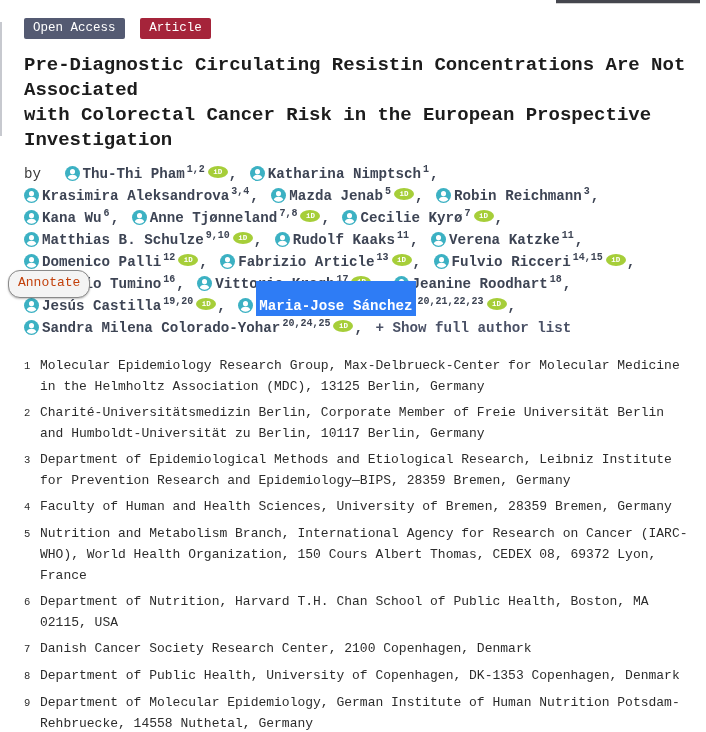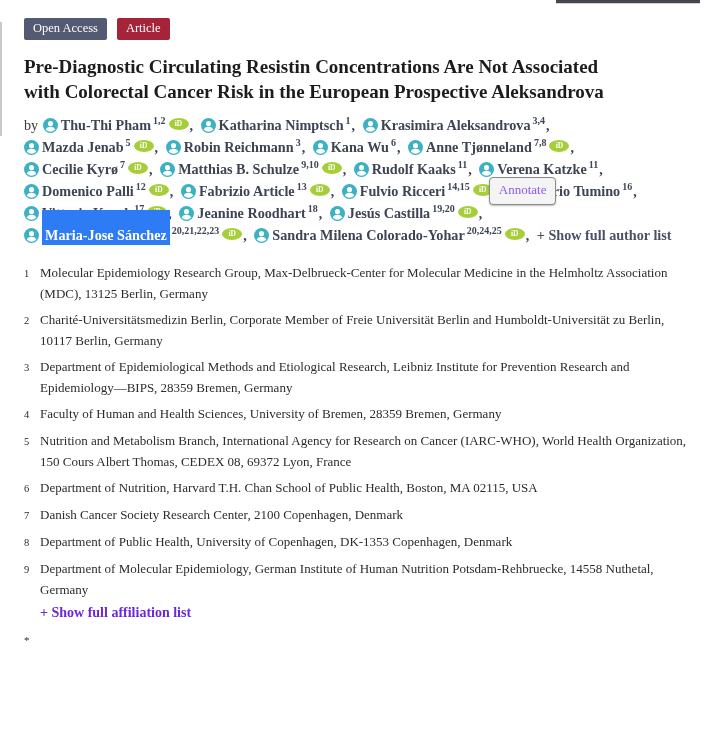--- a/index.html
+++ b/index.html
@@ -1,44 +1,44 @@
 <!DOCTYPE html>
 <html><head>
 <meta charset="utf-8">
 <style>
   html,body{margin:0;padding:0;background:#fff;}
   #page{position:relative;width:706px;height:732px;background:#ffffff;overflow:hidden;
-        font-family:Liberation Serif, serif;color:#222;}
+        font-family:Liberation Mono, monospace;color:#222;}
   .topbar{position:absolute;left:556px;top:0;width:144px;height:3px;background:#45464e;
           box-shadow:0 1px 0 rgba(0,0,0,.18);}
   .leftline{position:absolute;left:0;top:22px;width:2px;height:114px;background:#c7c9cf;}
   .content{position:absolute;left:24px;top:18px;width:664px;}
 
   .badge{display:inline-block;color:#fff;font-size:12.5px;padding:3px 9px 4px;margin-right:6px;
          border-radius:2px;cursor:pointer;}
   .badge-open{background:#545a72;}
   .badge-article{background:#a5243a;}
 
   .title{margin:14px 0 0;font-size:19px;font-weight:700;color:#1c1c1c;line-height:25px;}
 
   .authors{margin-top:10px;font-size:14.2px;font-weight:700;color:#3d4454;line-height:22px;}
-  .by{font-weight:400;color:#3a3a3a;margin-right:1px;text-align:right;}
+  .by{font-weight:400;color:#3a3a3a;margin-right:15px;text-align:right;}
   .author{display:inline-block;white-space:nowrap;margin-right:4px;}
   .author.has-popup{position:relative;}
   .avatar svg{vertical-align:-3px;margin-right:3px;}
   sup{line-height:0;}
   .a-sup{font-size:10px;margin-left:2px;}
   .orcid{display:inline-block;width:20px;height:12px;border-radius:50%;background:#a6ce39;
          color:#fff;font-size:7.5px;font-weight:700;text-align:center;line-height:12.5px;
          vertical-align:4px;margin-left:3px;cursor:pointer;}
   .a-comma{margin-left:1px;}
   .a-name.selected{background:#2e7cf5;color:#fff;padding:17px 3px 2px;}
   .show-link{font-weight:700;color:#4a5166;cursor:pointer;}
   .annotate-pop{position:absolute;left:-16px;top:-3px;background:#f4f4f4;border:1px solid #8a8a8a;
-         border-radius:4px;padding:1px 9px 3px;font-size:13px;font-weight:400;color:#8b5cf6;
+         border-radius:12px;padding:1px 9px 3px;font-size:13px;font-weight:400;color:#c2410c;
          white-space:nowrap;box-shadow:0 1px 2px rgba(0,0,0,.25);z-index:3;cursor:pointer;}
 
   .affils{margin-top:16px;}
   .affil{display:flex;align-items:flex-start;margin-bottom:5px;font-size:13px;color:#2c2c2c;line-height:21px;}
   .affil-num{flex:0 0 16px;font-size:10.5px;padding-top:1px;}
   .affil-text{flex:1;}
   .affil-link-row{margin:4px 0 8px 16px;font-weight:700;color:#6d28d9;font-size:14px;}
   .correspond{display:flex;align-items:flex-start;margin-top:4px;font-size:13px;color:#2c2c2c;line-height:21px;}
   .corr-mark{flex:0 0 16px;font-size:11px;padding-top:1px;}
 </style>
@@ -50,21 +50,21 @@
   <div class="leftline"></div>
 
   <div class="content">
     <div>
       <span class="badge badge-open">Open Access</span>
       <span class="badge badge-article">Article</span>
     </div>
 
     <h1 class="title">
       <div>Pre-Diagnostic Circulating Resistin Concentrations Are Not Associated</div>
-      <div>with Colorectal Cancer Risk in the European Prospective Aleksandrova</div>
+      <div>with Colorectal Cancer Risk in the European Prospective Investigation</div>
     </h1>
 
     <p class="authors"><span class="by">by</span><span>
   <span class="author"><span class="avatar"><svg width="15" height="15" viewBox="0 0 16 16">
                 <circle cx="8" cy="8" r="8" fill="#3cb1c3"></circle>
                 <circle cx="8" cy="6" r="2.7" fill="#fff"></circle>
                 <path d="M8 9.4c-2.7 0-4.6 1.4-5 3.2a8 8 0 0 0 10 0c-.4-1.8-2.3-3.2-5-3.2z" fill="#fff"></path>
               </svg></span><span class="a-name">Thu-Thi Pham</span><sup class="a-sup">1,2</sup><span class="orcid">iD</span><span class="a-comma">,</span></span>
  
   <span class="author"><span class="avatar"><svg width="15" height="15" viewBox="0 0 16 16">

